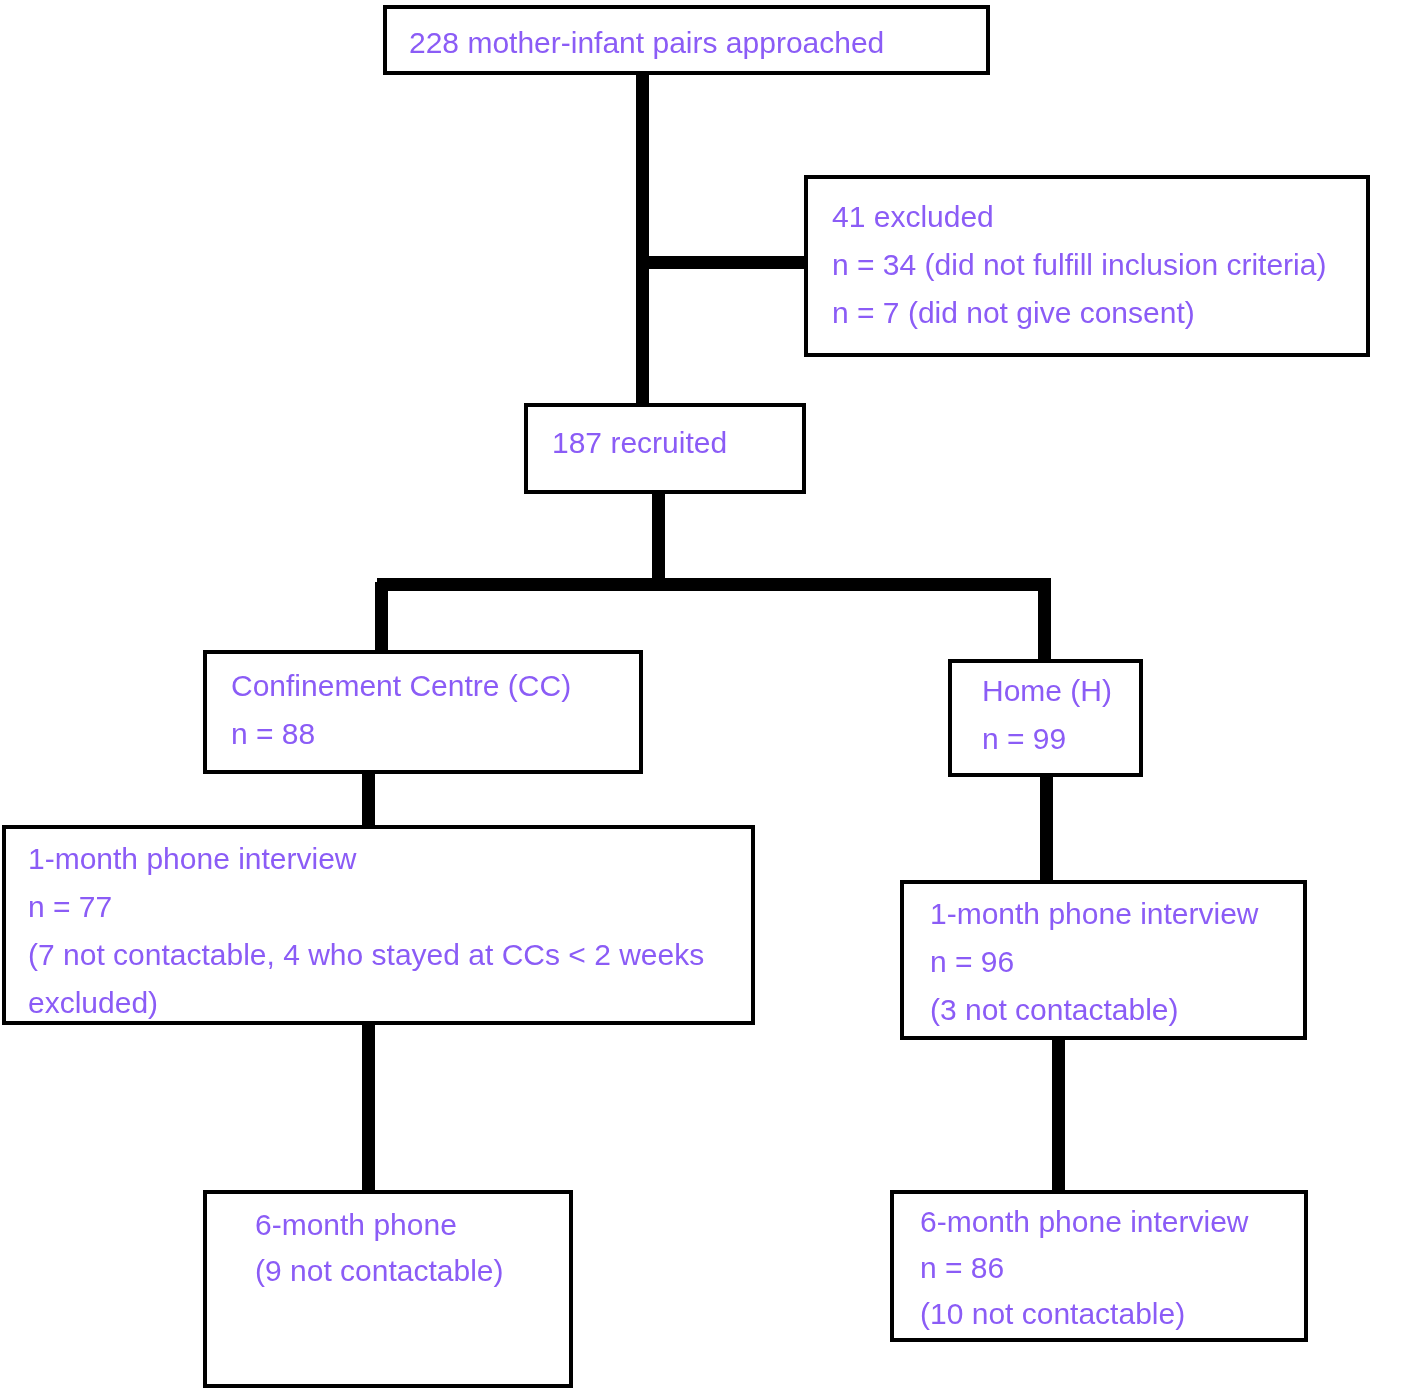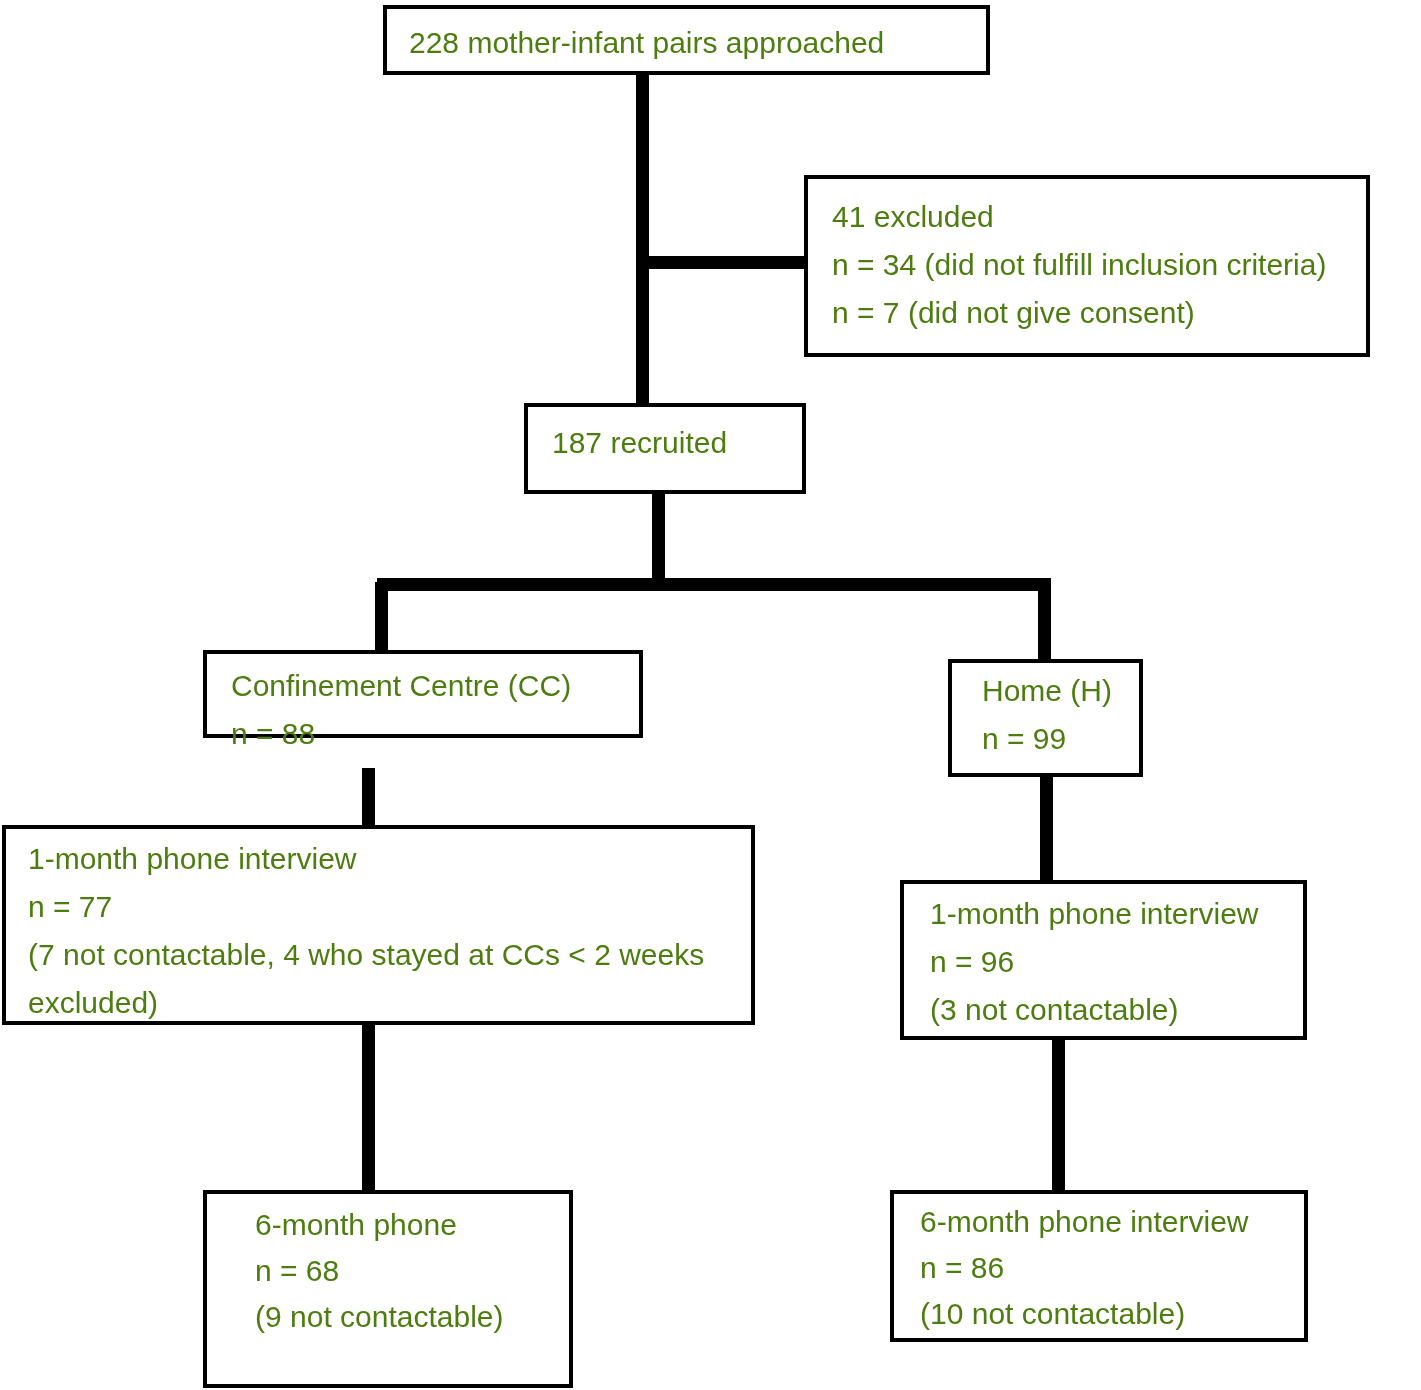--- a/index.html
+++ b/index.html
@@ -7,21 +7,21 @@
     padding: 0;
     background: #ffffff;
   }
   .canvas {
     position: relative;
     width: 1421px;
     height: 1390px;
     background: #ffffff;
     font-family: "Liberation Sans", sans-serif;
     font-size: 30px;
-    color: #4d7c0f;
+    color: #8b5cf6;
     overflow: hidden;
   }
   .node {
     position: absolute;
     background: #ffffff;
     border: 4px solid #000000;
     box-sizing: border-box;
     z-index: 2;
   }
   .ln {
@@ -31,21 +31,21 @@
   .conn {
     position: absolute;
     background: #000000;
     z-index: 1;
   }
 
   
   #n-approached { left: 383px; top: 5px;    width: 607px; height: 70px;  padding: 10px 0 0 22px; }
   #n-excluded   { left: 804px; top: 175px;  width: 566px; height: 182px; padding: 14px 0 0 24px; }
   #n-recruited  { left: 524px; top: 403px;  width: 282px; height: 91px;  padding: 12px 0 0 24px; }
-  #n-cc         { left: 203px; top: 650px;  width: 440px; height: 88px; padding: 8px 0 0 24px; }
+  #n-cc         { left: 203px; top: 650px;  width: 440px; height: 124px; padding: 8px 0 0 24px; }
   #n-home       { left: 948px; top: 659px;  width: 195px; height: 118px; padding: 4px 0 0 30px; }
   #n-cc1m       { left: 2px;   top: 825px;  width: 753px; height: 200px; padding: 6px 0 0 22px; }
   #n-home1m     { left: 900px; top: 880px;  width: 407px; height: 160px; padding: 6px 0 0 26px; }
   #n-cc6m       { left: 203px; top: 1190px; width: 370px; height: 198px; padding: 8px 0 0 24px; }
   #n-cc6m .ln   { line-height: 46px; margin-left: 24px; }
   #n-home6m     { left: 890px; top: 1190px; width: 418px; height: 152px; padding: 5px 0 0 26px; }
   #n-home6m .ln { line-height: 46px; }
 
   
   #c-v-top    { left: 636px;  top: 73px;   width: 13px;  height: 334px; }
@@ -107,21 +107,20 @@
   </div>
 
   <div class="node" id="n-home1m">
     <div class="ln">1-month phone interview</div>
     <div class="ln">n = 96</div>
     <div class="ln">(3 not contactable)</div>
   </div>
 
   <div class="node" id="n-cc6m">
     <div class="ln">6-month phone</div>
-    <div class="ln">n = 68</div>
     <div class="ln">(9 not contactable)</div>
   </div>
 
   <div class="node" id="n-home6m">
     <div class="ln">6-month phone interview</div>
     <div class="ln">n = 86</div>
     <div class="ln">(10 not contactable)</div>
   </div>
 
 </div>

